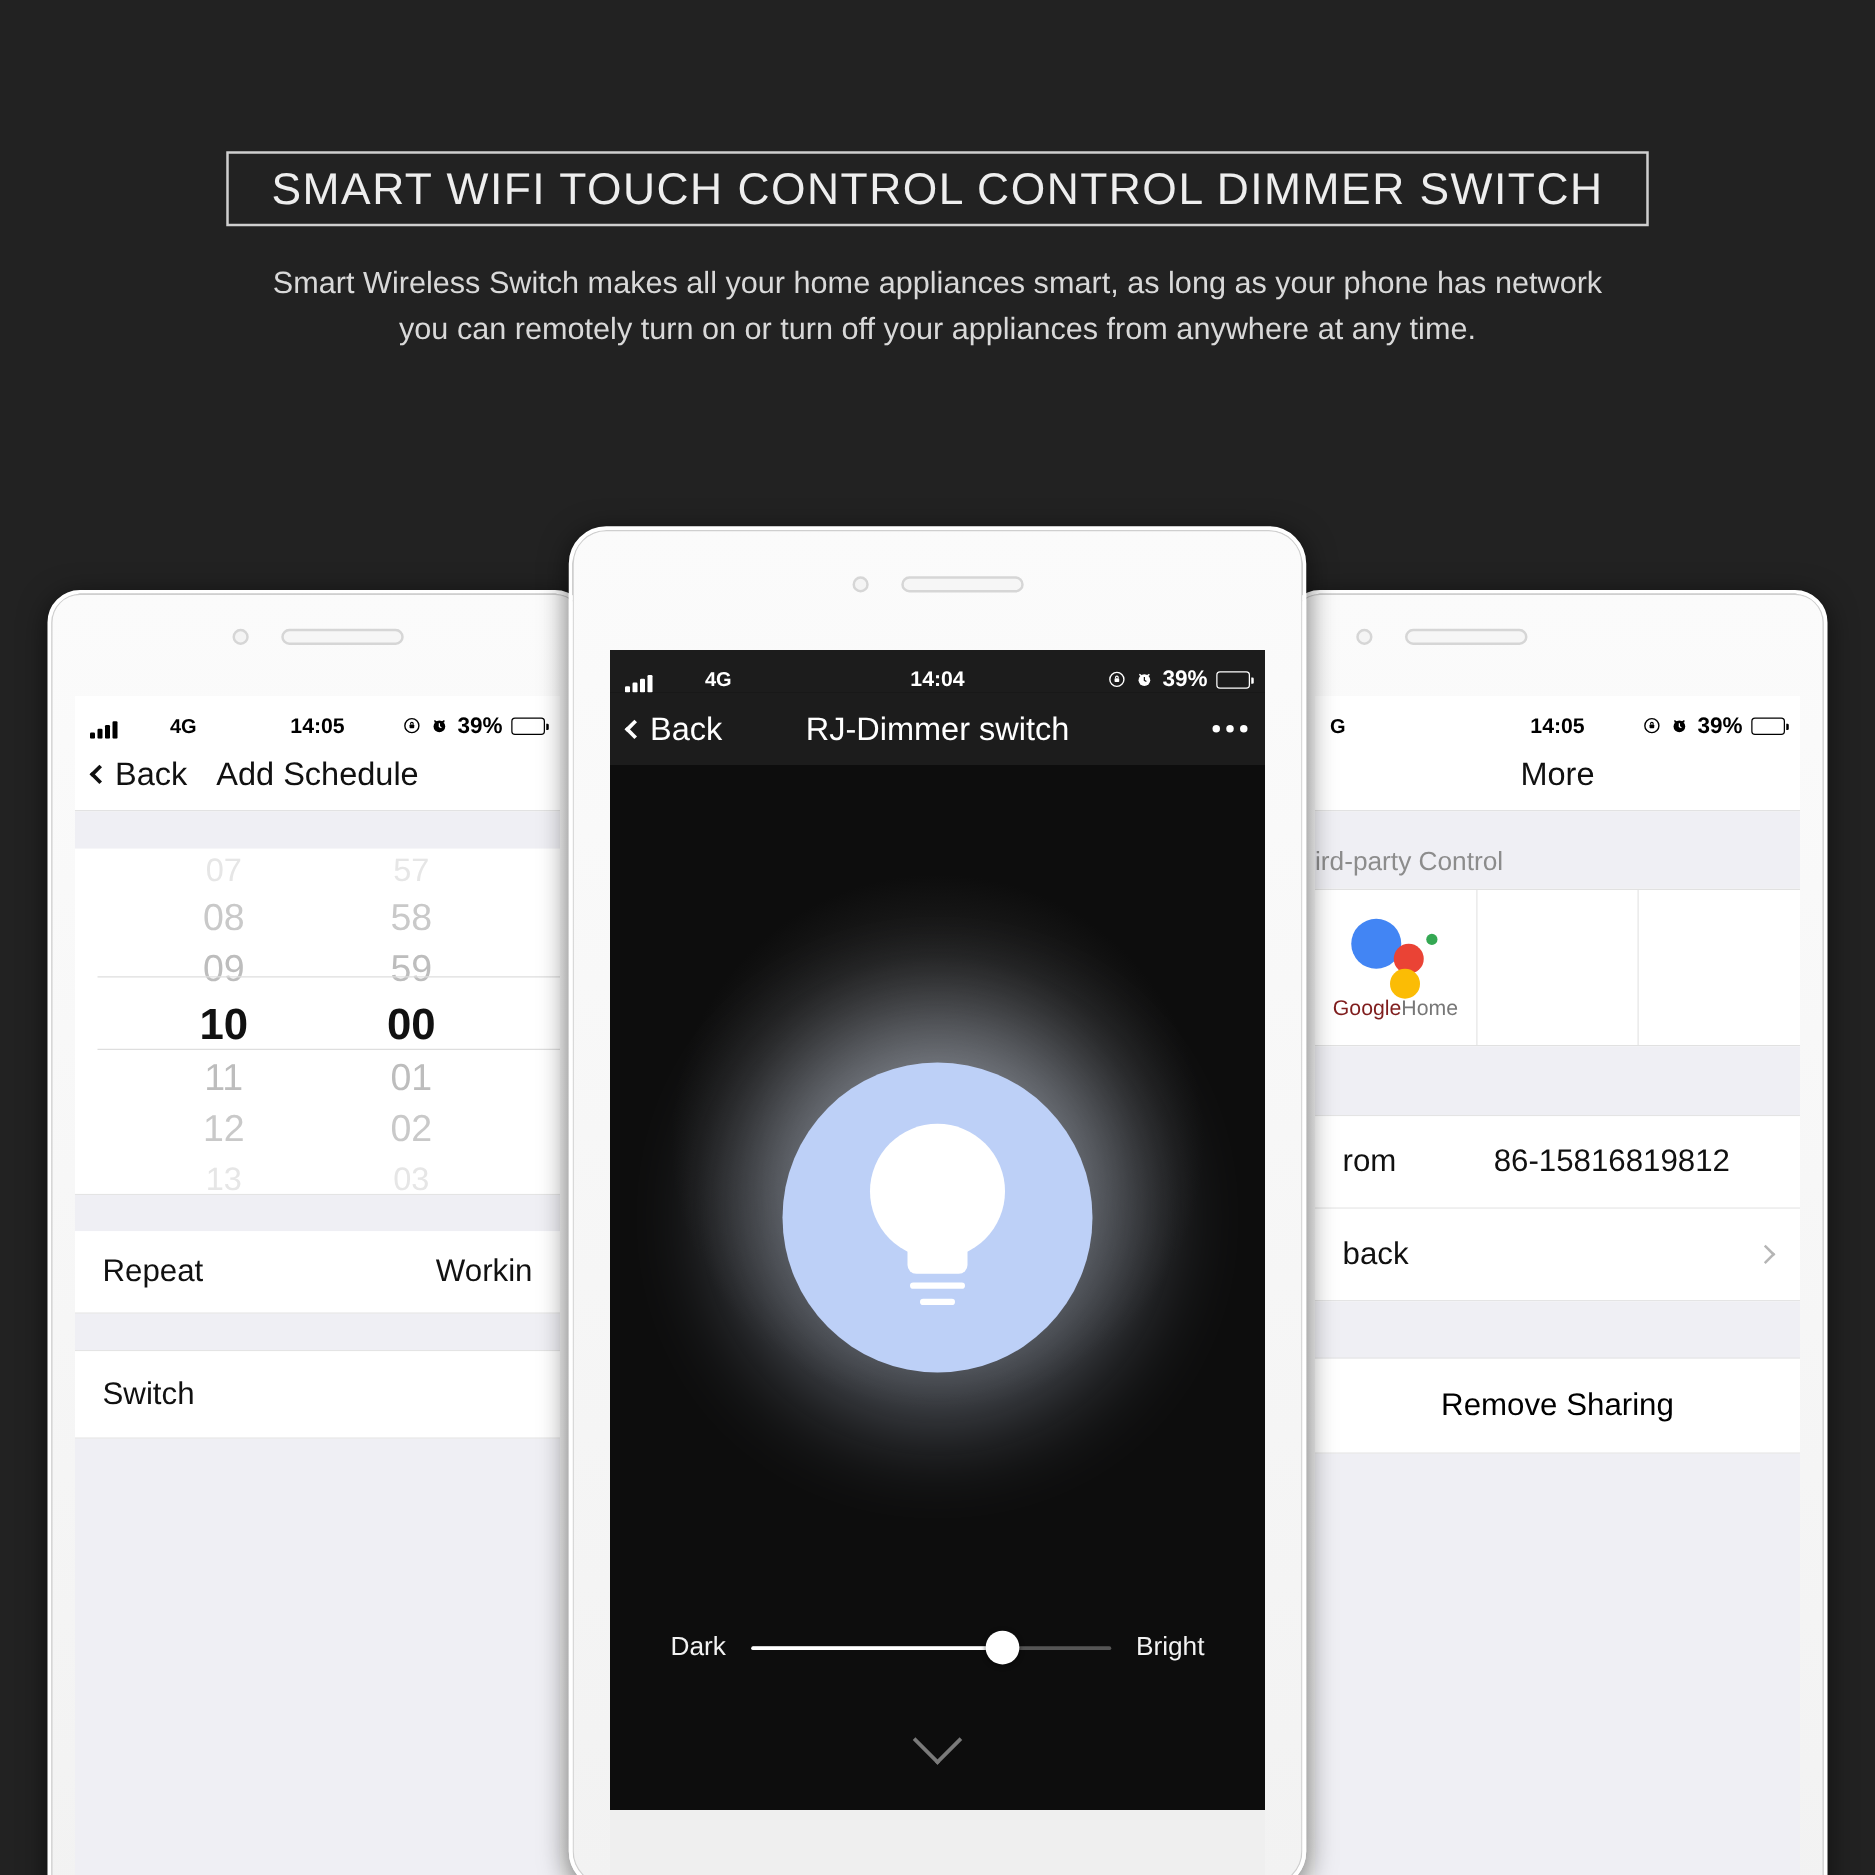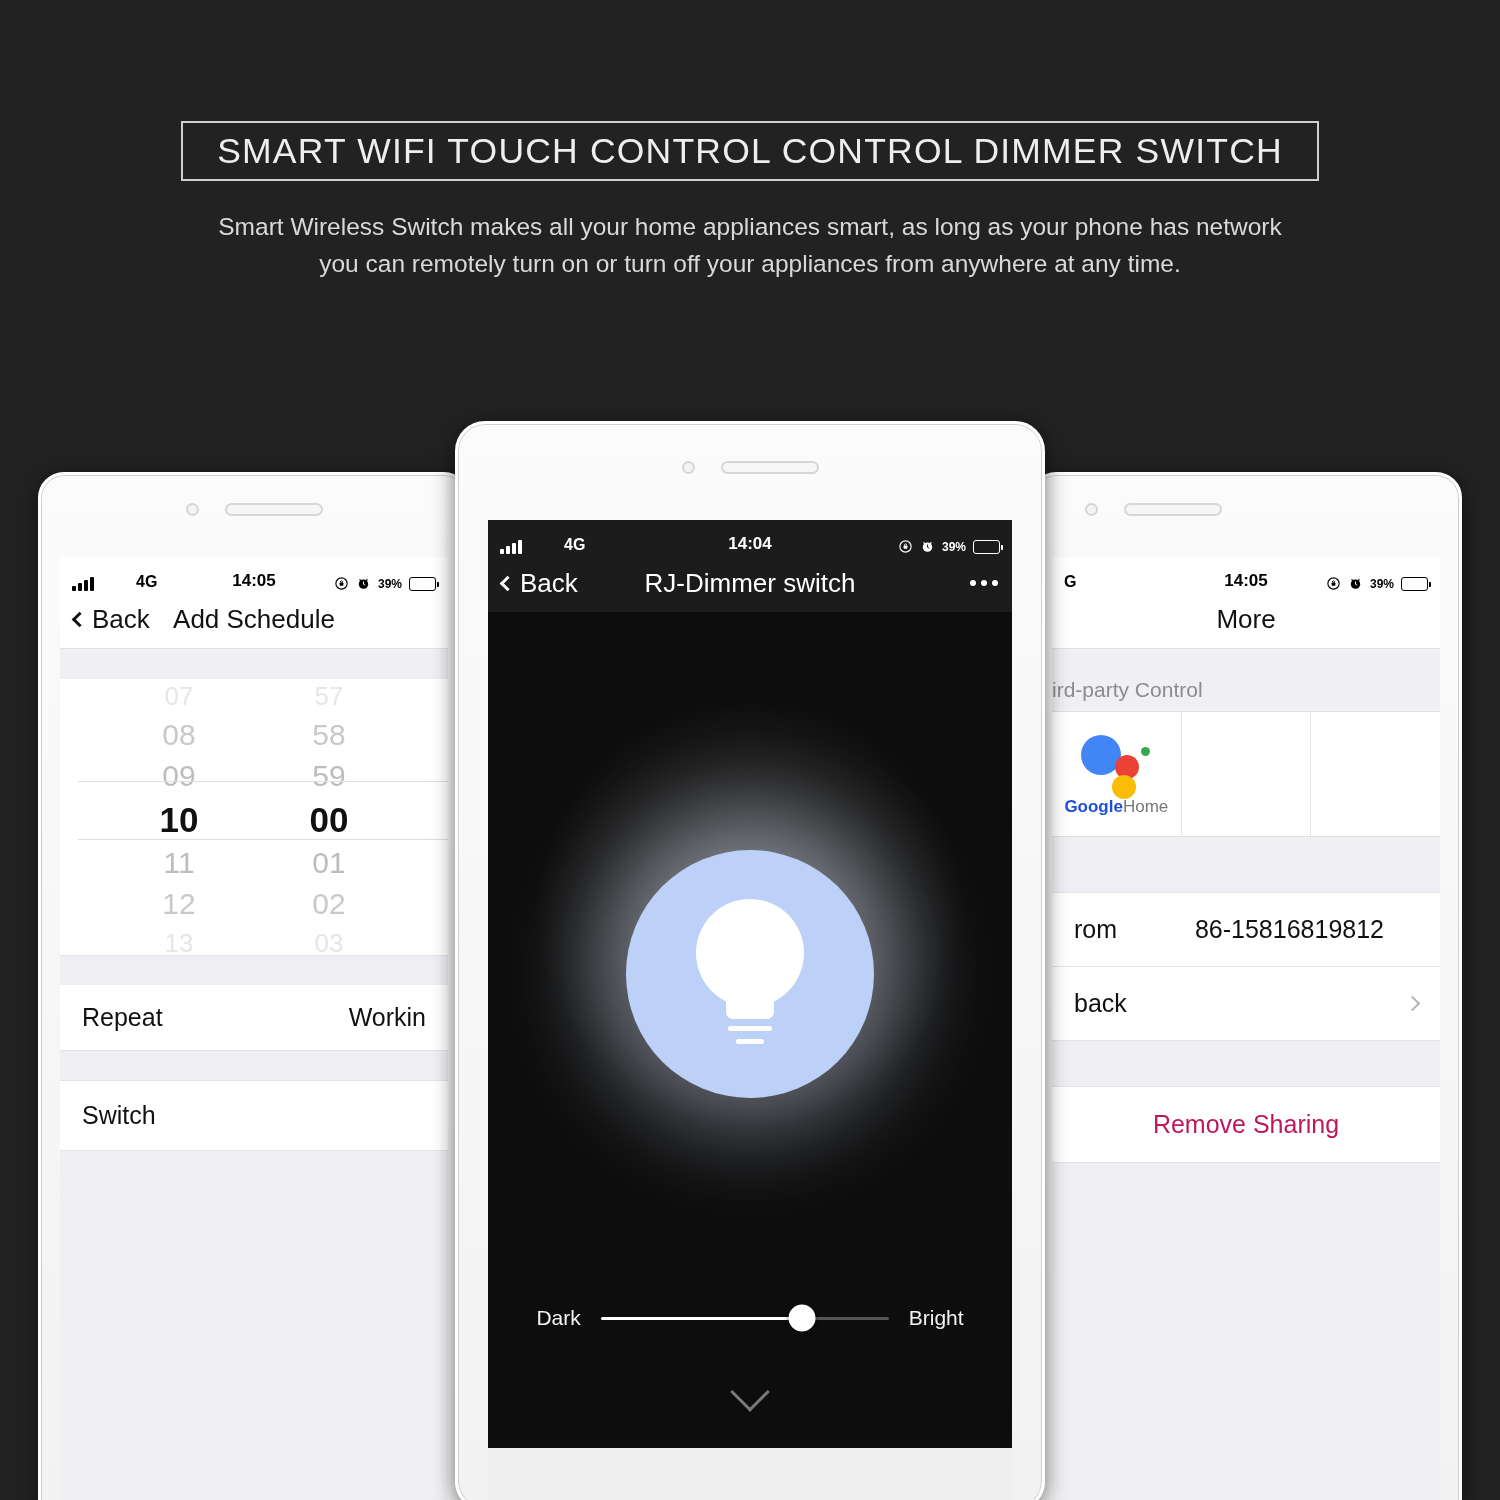--- a/index.html
+++ b/index.html
@@ -71,21 +71,21 @@
   .statusbar.dark  { background: #1c1c1c; color: #fff; }
   .sb-signal { display: flex; align-items: flex-end; gap: 2px; height: 14px; }
   .sb-signal i { width: 4px; background: currentColor; border-radius: 1px; display: block; }
   .sb-signal i:nth-child(1){ height: 5px; }
   .sb-signal i:nth-child(2){ height: 8px; }
   .sb-signal i:nth-child(3){ height: 11px; }
   .sb-signal i:nth-child(4){ height: 14px; }
   .sb-net { margin-left: 42px; font-size: 16px; }
   .sb-time { position: absolute; left: 0; right: 0; text-align: center; font-size: 17px; }
   .sb-right { margin-left: auto; display: flex; align-items: center; gap: 7px; position: relative; z-index: 2;}
-  .sb-batt-pct { font-size: 12px; }
+  .sb-batt-pct { font-size: 18px; }
   .battery {
     width: 27px; height: 14px; border: 1.6px solid currentColor;
     border-radius: 3px; position: relative; padding: 1.5px;
   }
   .battery::after {
     content:""; position: absolute; right: -4px; top: 4px;
     width: 2.4px; height: 5px; background: currentColor; border-radius: 0 1px 1px 0;
   }
   .battery .fill { height: 100%; background: currentColor; border-radius: 1px; }
   .icn { width: 15px; height: 15px; }
@@ -206,23 +206,23 @@
     display:flex; flex-direction:column; align-items:center; justify-content:center;
   }
   .tile:last-child { border-right:none; }
   .gh-logo { position:relative; width: 74px; height: 56px; }
   .gh-dot { position:absolute; border-radius:50%; }
   .gh-blue   { width:40px; height:40px; left:2px;  top:4px;  background:#4285f4; }
   .gh-red    { width:24px; height:24px; left:36px; top:24px; background:#ea4335; }
   .gh-yellow { width:24px; height:24px; left:33px; top:44px; background:#fbbc05; }
   .gh-green  { width:9px;  height:9px;  left:62px; top:16px; background:#34a853; }
   .gh-text { font-size: 17px; margin-top: 10px; white-space:nowrap; }
-  .gh-text b { color:#1d4ed8; font-weight:700; }
+  .gh-text b { color:#7f1d1d; font-weight:400; }
   .gh-text span { color:#777; }
-  .danger { color:#be185d; }
+  .danger { color:#000000; }
   .center-text { justify-content:center; }
 </style>
 </head>
 <body>
 
 <div class="stage">
 
   <div class="hero-title-box">
     <div class="hero-title">SMART WIFI TOUCH CONTROL CONTROL DIMMER SWITCH</div>
   </div>

